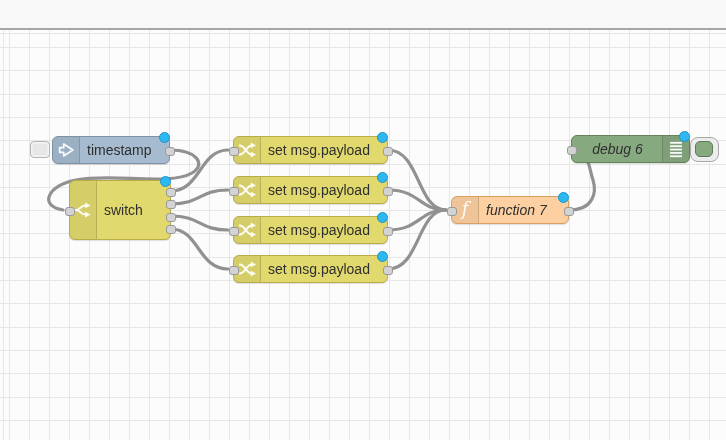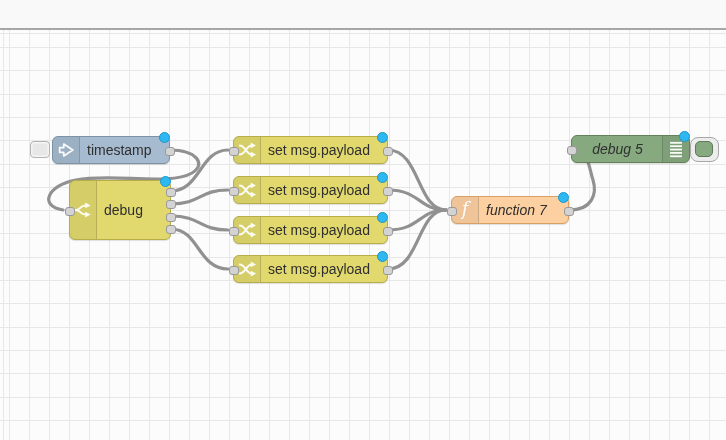--- a/index.html
+++ b/index.html
@@ -141,21 +141,21 @@
         <div class="icon-box left">
           <svg width="20" height="20" viewBox="0 0 22 22">
             <g stroke="#fff" stroke-width="2.1" fill="none" stroke-linecap="round">
               <path d="M3 11 C8.5 11 7.5 6 13.5 6"></path>
               <path d="M3 11 C8.5 11 7.5 16 13.5 16"></path>
             </g>
             <path d="M13.5 2.8 L19.3 6 L13.5 9.2 Z" fill="#fff"></path>
             <path d="M13.5 12.8 L19.3 16 L13.5 19.2 Z" fill="#fff"></path>
           </svg>
         </div>
-        <span class="node-label">debug</span>
+        <span class="node-label">switch</span>
         <div class="port in" style="top: 25.5px;"></div>
         <div class="port out" style="top: 6.75px;"></div>
         <div class="port out" style="top: 19.25px;"></div>
         <div class="port out" style="top: 31.75px;"></div>
         <div class="port out" style="top: 44.25px;"></div>
         <div class="changed-dot" style="left: 90px;"></div>
       </div>
       <div class="node" style="left: 233px; top: 136px; width: 155px; height: 28px; background: rgb(226, 217, 110); border-color: rgb(184, 173, 72);">
         <div class="icon-box left">
           <svg width="20" height="20" viewBox="0 0 22 22">
@@ -239,18 +239,18 @@
           <svg width="20" height="20" viewBox="0 0 22 22">
             <g fill="#fff">
               <rect x="4.5" y="3.2" width="13" height="2"></rect>
               <rect x="4.5" y="6.9" width="13" height="2"></rect>
               <rect x="4.5" y="10.6" width="13" height="2"></rect>
               <rect x="4.5" y="14.3" width="13" height="2"></rect>
               <rect x="4.5" y="18" width="13" height="2"></rect>
             </g>
           </svg>
         </div>
-        <span class="node-label italic centered">debug 5</span>
+        <span class="node-label italic centered">debug 6</span>
         <div class="port in" style="top: 9.5px;"></div>
         <div class="changed-dot" style="left: 107px;"></div>
       </div>
     </div>
 </div>
 
 </body></html>

